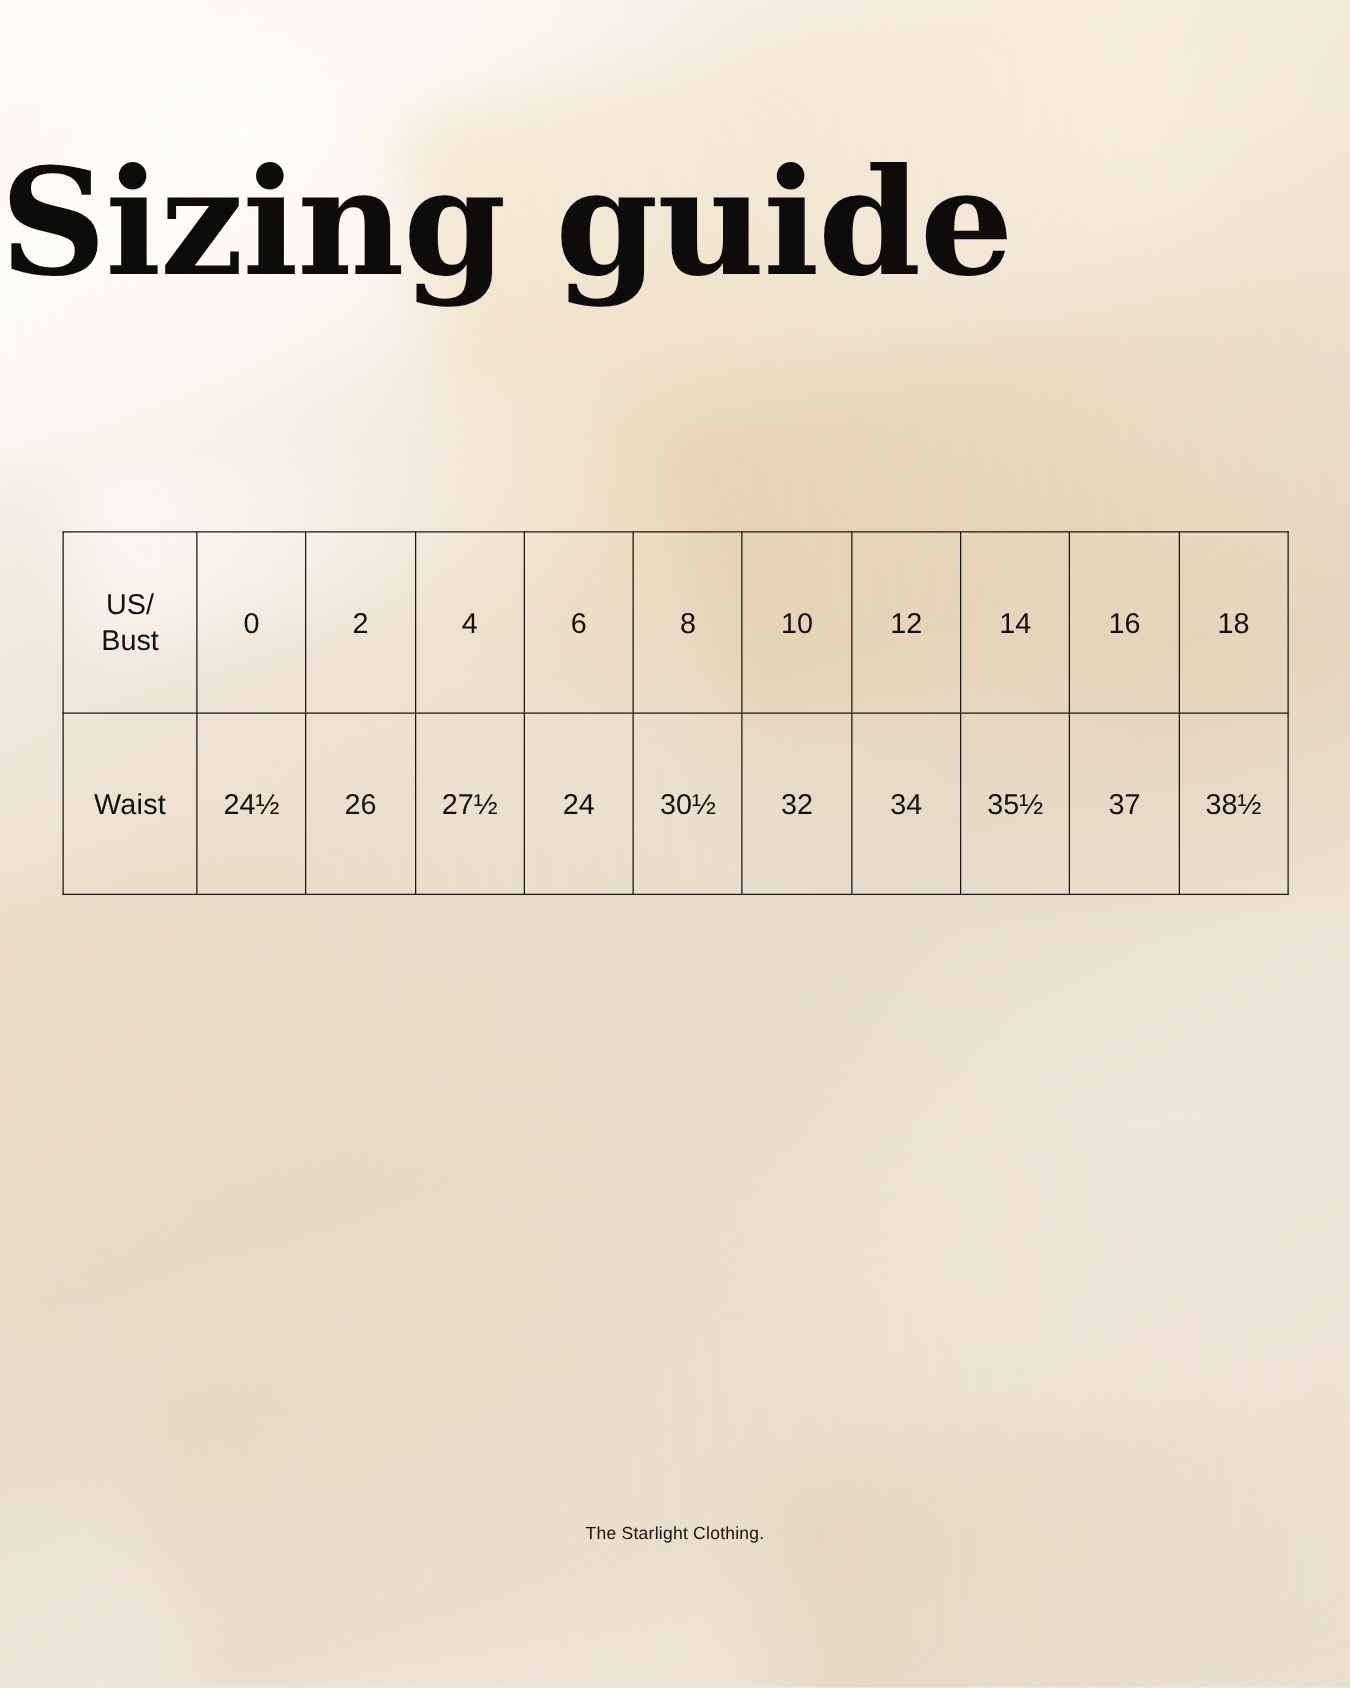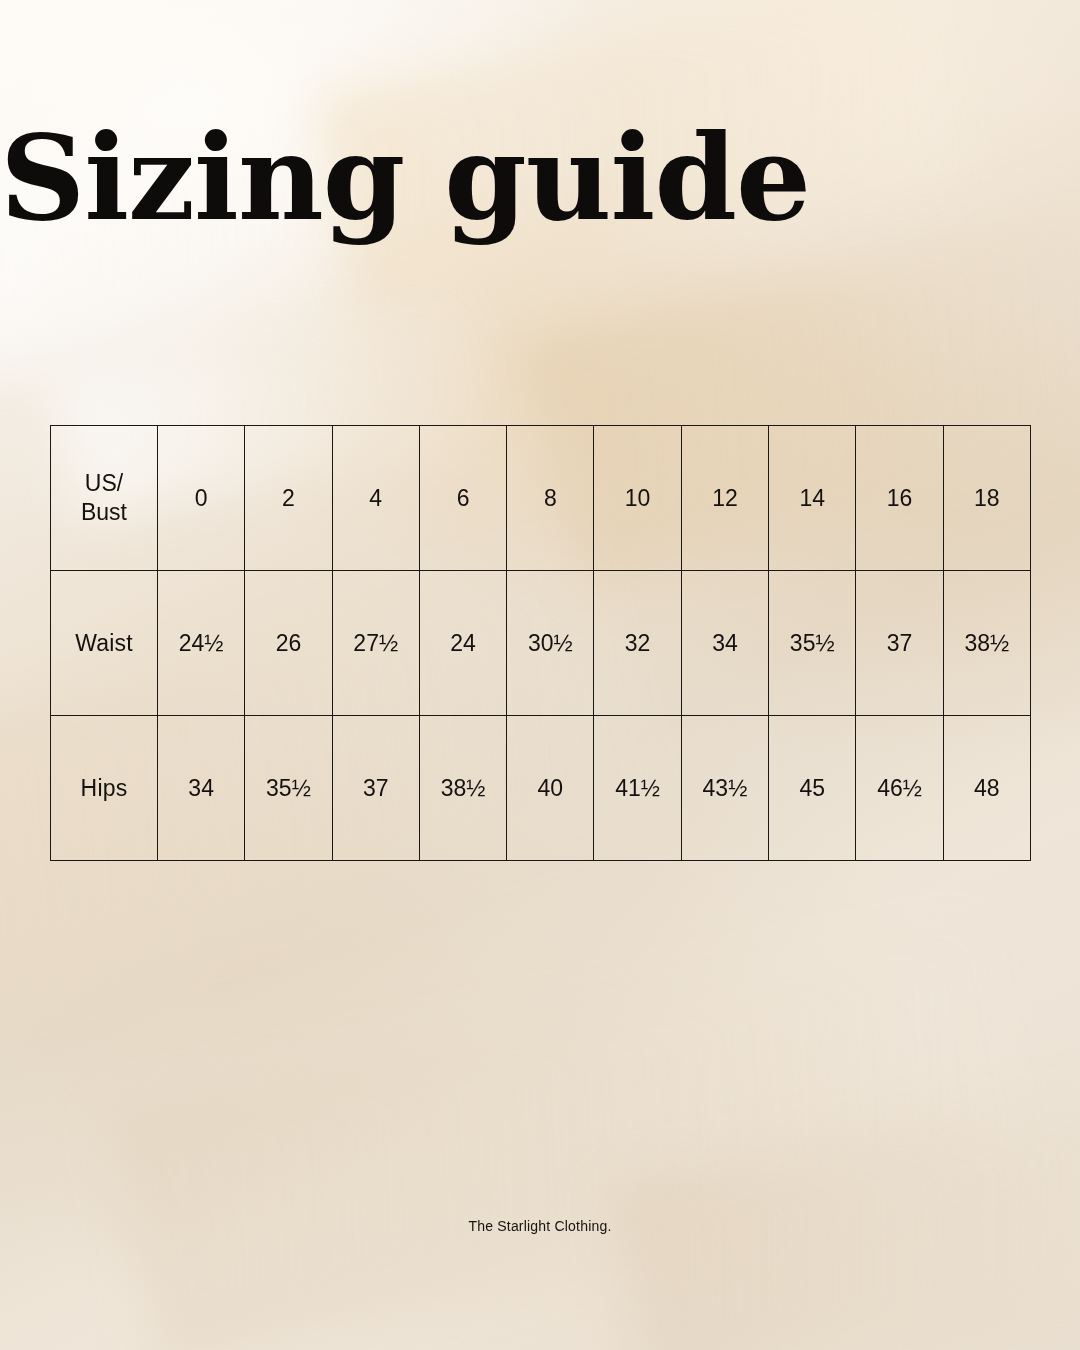--- a/index.html
+++ b/index.html
@@ -196,31 +196,18 @@
           <td>27½</td>
           <td>24</td>
           <td>30½</td>
           <td>32</td>
           <td>34</td>
           <td>35½</td>
           <td>37</td>
           <td>38½</td>
         </tr>
 
-        <tr>
-          <td class="rowlabel">Hips</td>
-          <td>34</td>
-          <td>35½</td>
-          <td>37</td>
-          <td>38½</td>
-          <td>40</td>
-          <td>41½</td>
-          <td>43½</td>
-          <td>45</td>
-          <td>46½</td>
-          <td>48</td>
-        </tr>
       </tbody>
     </table>
   </div>
 
   <div class="footer">The Starlight Clothing.</div>
 </div>
 
 </body></html>

